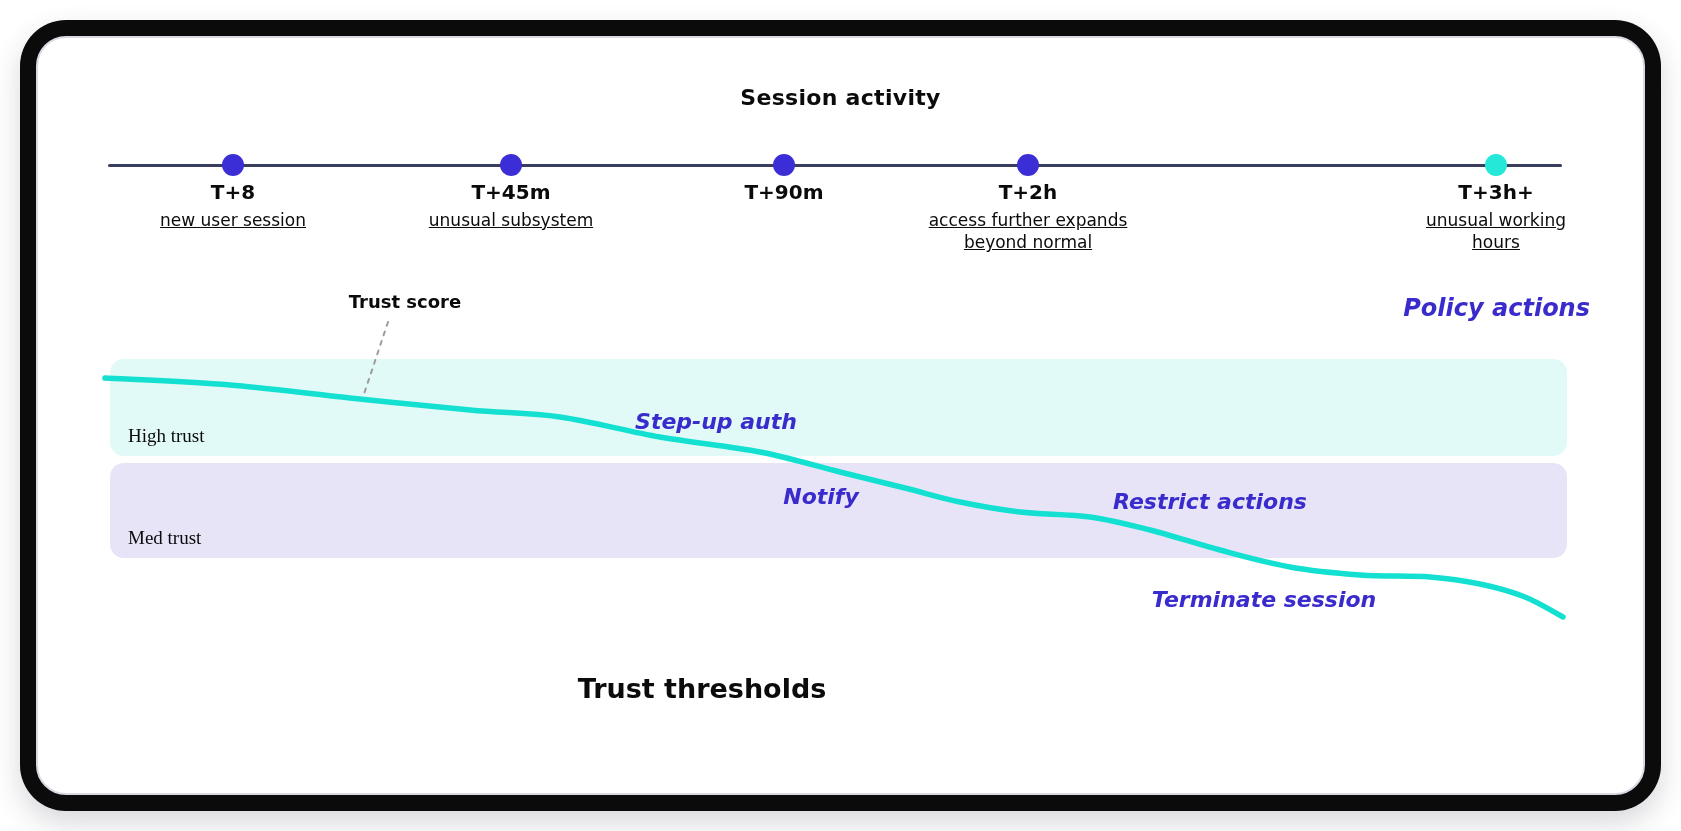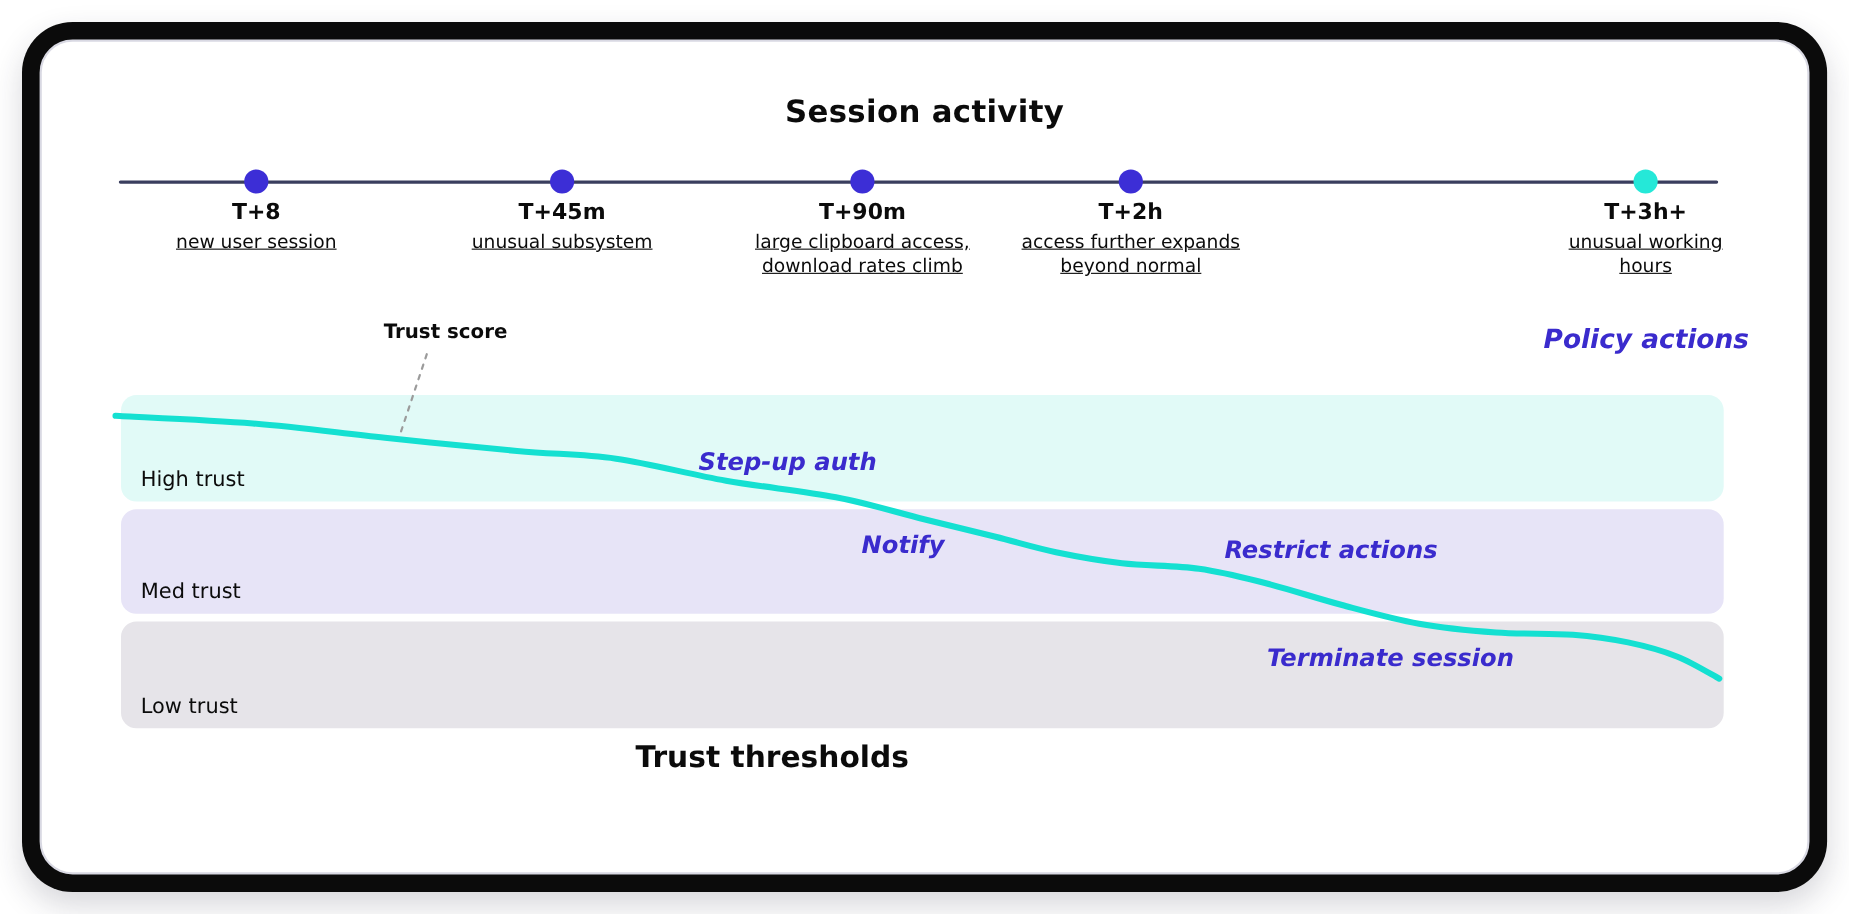--- a/index.html
+++ b/index.html
@@ -10,21 +10,21 @@
 
   
   .frame { position:absolute; left:20px; top:20px; width:1641px; height:791px;
            background:#0b0b0b; border-radius:46px;
            box-shadow:0 12px 28px rgba(40,40,60,0.18); }
   .card  { position:absolute; left:36px; top:36px; width:1609px; height:759px;
            background:#ffffff; border:2px solid #d9d9e3; border-radius:30px; }
 
   
   .session-title { position:absolute; top:85px; left:36px; width:1609px; text-align:center;
-                   font-size:28px; font-weight:bold; letter-spacing:0.3px; }
+                   font-size:22px; font-weight:bold; letter-spacing:0.3px; }
 
   
   .timeline-line { position:absolute; left:108px; top:164px; width:1454px; height:3px;
                    border-radius:2px; background:#3a3e5e; }
   .dot { position:absolute; top:154px; width:22px; height:22px; border-radius:50%;
          transform:translateX(-50%); }
   .dot.d0 { left:233px; }  .dot.d1 { left:511px; }  .dot.d2 { left:784px; }
   .dot.d3 { left:1028px; } .dot.d4 { left:1496px; }
 
   .milestone { position:absolute; top:180px; transform:translateX(-50%); text-align:center; }
@@ -35,21 +35,21 @@
                      white-space:pre-line;text-decoration:underline; }
 
   
   .trust-score-label { position:absolute; left:405px; top:291px; transform:translateX(-50%);
                        font-size:18px; font-weight:bold; white-space:nowrap; }
   .policy-actions-label { position:absolute; left:1590px; top:294px; transform:translateX(-100%);
                           font-size:24px; font-weight:bold; font-style:italic;
                           color:var(--indigo); white-space:nowrap; }
 
   
-  .band { position:absolute; left:110px; width:1457px; border-radius:14px; }
+  .band { position:absolute; left:110px; width:1457px; border-radius:14px;font-family:Liberation Serif, serif; }
   .band.b0 { top:359px; height:97px; }
   .band.b1 { top:463px; height:95px; }
   .band.b2 { top:565px; height:97px; }
   .band .band-label { position:absolute; left:18px; bottom:9px; font-size:19px; }
 
   .threshold-title { position:absolute; top:673px; left:36px; width:1332px; text-align:center;
                      font-size:27px; font-weight:bold; }
 
   
   .policy { position:absolute; transform:translate(-50%,-50%); font-size:22px; font-weight:bold;
@@ -82,22 +82,20 @@
   <div class="milestone m0">
     <div class="time">T+8</div>
     <div class="desc">new user session</div>
   </div>
   <div class="milestone m1">
     <div class="time">T+45m</div>
     <div class="desc">unusual subsystem</div>
   </div>
   <div class="milestone m2">
     <div class="time">T+90m</div>
-    <div class="desc">large clipboard access,
-download rates climb</div>
   </div>
   <div class="milestone m3">
     <div class="time">T+2h</div>
     <div class="desc">access further expands
 beyond normal</div>
   </div>
   <div class="milestone m4">
     <div class="time">T+3h+</div>
     <div class="desc">unusual working
 hours</div>
@@ -105,23 +103,20 @@
 
   <div class="trust-score-label">Trust score</div>
   <div class="policy-actions-label">Policy actions</div>
 
   <div class="band b0" style="background-color: rgb(225, 250, 247);">
     <div class="band-label">High trust</div>
   </div>
   <div class="band b1" style="background-color: rgb(231, 228, 247);">
     <div class="band-label">Med trust</div>
   </div>
-  <div class="band b2" style="background-color: rgb(230, 228, 233);">
-    <div class="band-label">Low trust</div>
-  </div>
 
   <div class="policy p0">Step-up auth</div>
   <div class="policy p1">Notify</div>
   <div class="policy p2">Restrict actions</div>
   <div class="policy p3">Terminate session</div>
 
   <svg class="overlay" width="1681" height="831" viewBox="0 0 1681 831">
     <line id="leader-line" x1="388" y1="322" x2="363" y2="397" stroke="#9b9b9b" stroke-width="2" stroke-dasharray="4 6" stroke-linecap="round"></line>
     <path id="trust-curve" fill="none" stroke-width="5.5" stroke-linecap="round" stroke-linejoin="round" d="M 105,378 C 125.8,379.2 189.2,381.7 230,385 C 270.8,388.3 310.0,393.8 350,398 C 390.0,402.2 435.0,406.8 470,410 C 505.0,413.2 528.3,412.5 560,417 C 591.7,421.5 626.7,431.2 660,437 C 693.3,442.8 730.0,446.2 760,452 C 790.0,457.8 815.8,466.0 840,472 C 864.2,478.0 885.0,483.0 905,488 C 925.0,493.0 940.8,498.0 960,502 C 979.2,506.0 998.3,509.5 1020,512 C 1041.7,514.5 1068.3,514.0 1090,517 C 1111.7,520.0 1128.3,524.5 1150,530 C 1171.7,535.5 1196.7,543.8 1220,550 C 1243.3,556.2 1266.7,562.8 1290,567 C 1313.3,571.2 1336.7,573.3 1360,575 C 1383.3,576.7 1410.0,575.5 1430,577 C 1450.0,578.5 1464.2,580.7 1480,584 C 1495.8,587.3 1511.2,591.5 1525,597 C 1538.8,602.5 1556.7,613.7 1563,617" stroke="#14e0d1"></path>
   </svg>

